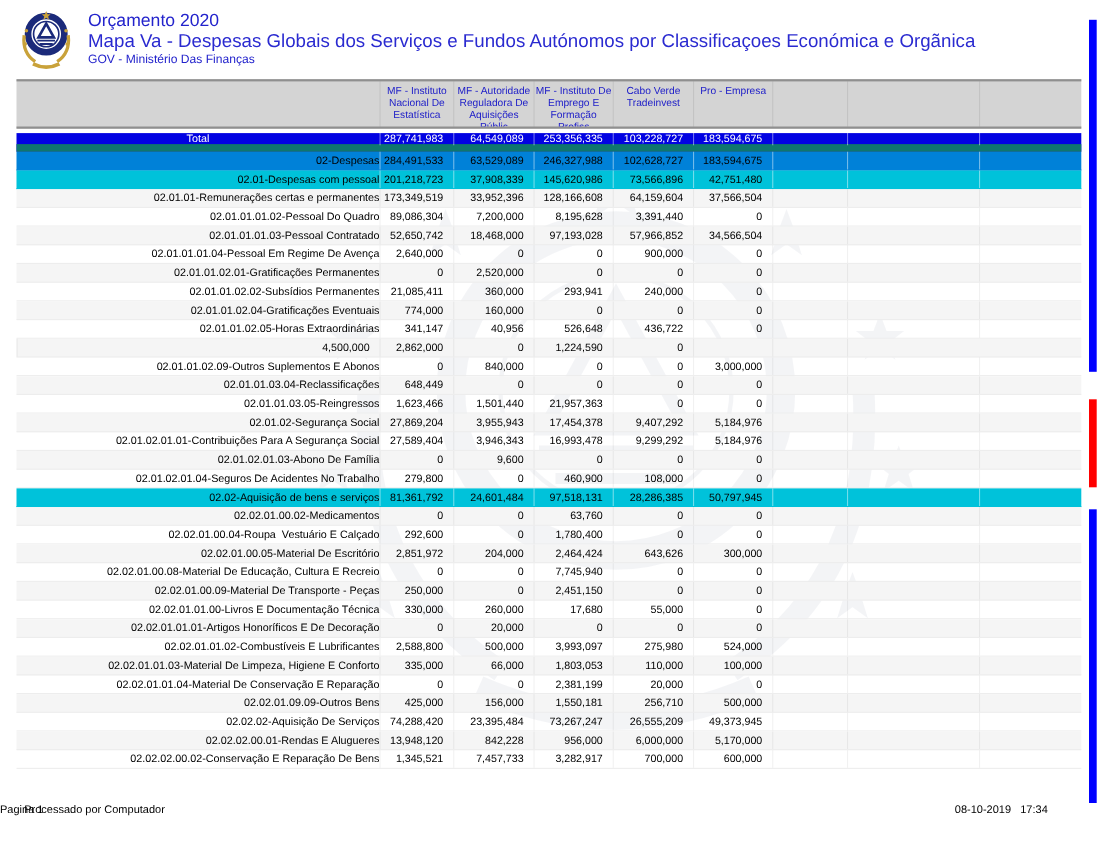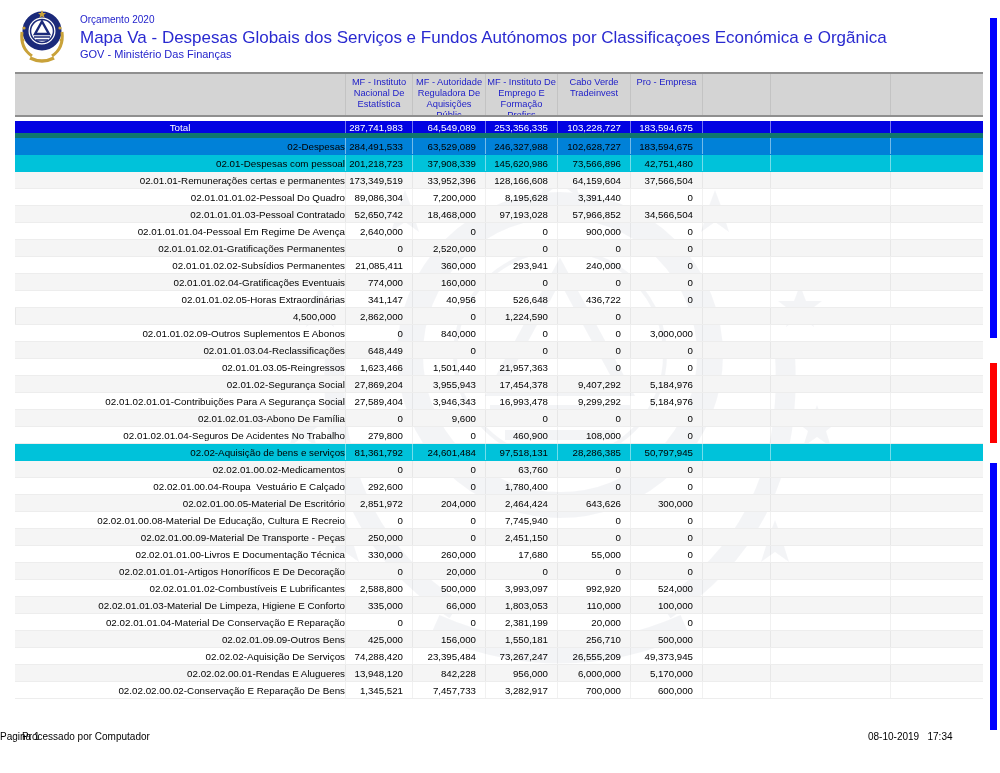--- a/index.html
+++ b/index.html
@@ -6,42 +6,42 @@
   body{
     width:1000px;height:773px;background:#ffffff;
     font-family:"Liberation Sans", sans-serif;
     position:relative;overflow:hidden;color:#000;
   }
   .page{position:absolute;inset:0;}
 
   
   .logo{position:absolute;left:16px;top:6px;width:52px;height:58px;}
   .hdr{position:absolute;left:80px;top:13px;}
-  .hdr-small{color:#2323cc;font-size:10px;line-height:13px;}
+  .hdr-small{color:#2323cc;font-size:16px;line-height:13px;}
   .hdr-title{color:#2a2ad0;font-size:17px;line-height:19px;margin-top:2px;}
   .hdr-gov{color:#2323cc;font-size:11px;line-height:14px;}
 
   
   .watermark{position:absolute;left:275px;top:105px;opacity:0.05;pointer-events:none;}
 
   
   .tbl{position:absolute;left:15px;top:72px;width:968px;}
   .grid{display:grid;grid-template-columns:330px 67px 73px 72px 73px 72px 68px 120px 93px;}
   .thead{
     background:#d4d4d4;height:41px;
     border-top:2px solid #8f8f8f;border-bottom:2px solid #8f8f8f;
   }
   .th{
     font-size:9.3px;color:#2121c8;text-align:center;
     padding-top:3px;line-height:11px;overflow:hidden;
   }
   .tbody{margin-top:4px;}
   .row{height:17px;align-items:center;box-sizing:border-box;border-bottom:1px solid #ededed;}
   .row.alt{background:#f5f5f5;}
-  .row.r-total{background:#0202e2;color:#ffffff;border-bottom:5px solid #0f766e;}
+  .row.r-total{background:#0202e2;color:#ffffff;border-bottom:7px solid #0f766e;}
   .row.r-s1{background:#0081d8;color:#000;border-bottom:1px solid #0081d8;}
   .row.r-s2{background:#00c2da;color:#000;border-bottom:1px solid #00c2da;}
   .cell-label{
     font-size:9.8px;white-space:pre;overflow:hidden;text-align:right;
   }
   .lvl0{padding-left:7px;}
   .lvl1{padding-left:15px;}
   .lvl2{padding-left:25px;}
   .lvl3{padding-left:37px;}
   .lbl-center{text-align:center;padding-left:0;}
@@ -422,21 +422,21 @@
           <div class="cell-num">0</div>
           <div class="cell-num"></div>
           <div class="cell-num"></div>
           <div class="cell-num"></div>
         </div>
         <div class="grid row">
           <div class="cell-label lvl3">02.02.01.01.02-Combustíveis E Lubrificantes</div>
           <div class="cell-num">2,588,800</div>
           <div class="cell-num">500,000</div>
           <div class="cell-num">3,993,097</div>
-          <div class="cell-num">992,920</div>
+          <div class="cell-num">275,980</div>
           <div class="cell-num">524,000</div>
           <div class="cell-num"></div>
           <div class="cell-num"></div>
           <div class="cell-num"></div>
         </div>
         <div class="grid row alt">
           <div class="cell-label lvl3">02.02.01.01.03-Material De Limpeza, Higiene E Conforto</div>
           <div class="cell-num">335,000</div>
           <div class="cell-num">66,000</div>
           <div class="cell-num">1,803,053</div>

